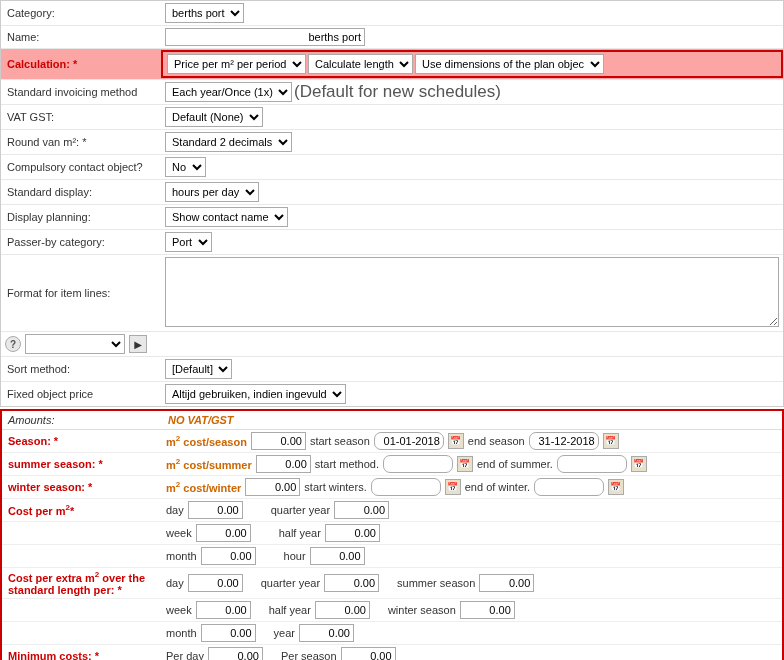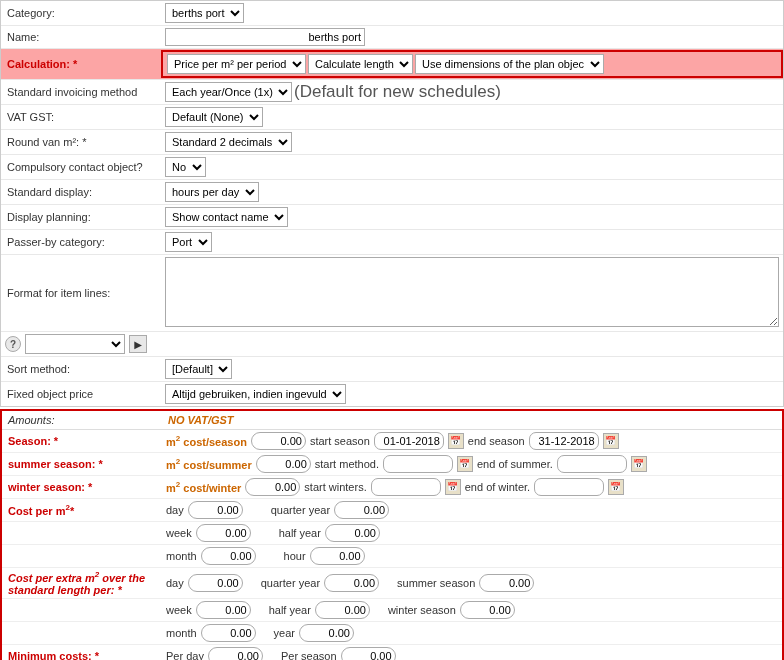--- a/index.html
+++ b/index.html
@@ -147,21 +147,21 @@
       white-space: nowrap;
     }
     .field-label.orange { color: #cc6600; font-weight: bold; }
     input[type="text"] {
       font-size: 11px;
       border: 1px solid #aaa;
       padding: 1px 3px;
       height: 18px;
       text-align: right;
     }
-    .num-input { width: 55px; border-radius: 9px; }
+    .num-input { width: 55px; }
     .date-input { width: 70px; border-radius: 7px; }
     .cal-icon {
       width: 16px;
       height: 16px;
       background: #e8e0c8;
       border: 1px solid #aaa;
       display: inline-flex;
       align-items: center;
       justify-content: center;
       font-size: 9px;
@@ -389,21 +389,21 @@
       <div class="amt-content">
         <span class="field-label">month</span>
         <input type="text" class="num-input" value="0.00" style="">
         <span style="min-width:20px;"></span>
         <span class="field-label">hour</span>
         <input type="text" class="num-input" value="0.00" style="">
       </div>
     </div>
 
     <div class="amt-row">
-      <div class="section-label red" style="font-size:11px;font-style:italic;">Cost per extra m<span class="superscript">2</span> over the standard length per: *</div>
+      <div class="section-label red" style="font-size:11px;">Cost per extra m<span class="superscript">2</span> over the standard length per: *</div>
       <div class="amt-content">
         <span class="field-label">day</span>
         <input type="text" class="num-input" value="0.00" style="">
         <span style="min-width:10px;"></span>
         <span class="field-label">quarter year</span>
         <input type="text" class="num-input" value="0.00" style="">
         <span style="min-width:10px;"></span>
         <span class="field-label">summer season</span>
         <input type="text" class="num-input" value="0.00" style="">
       </div>

